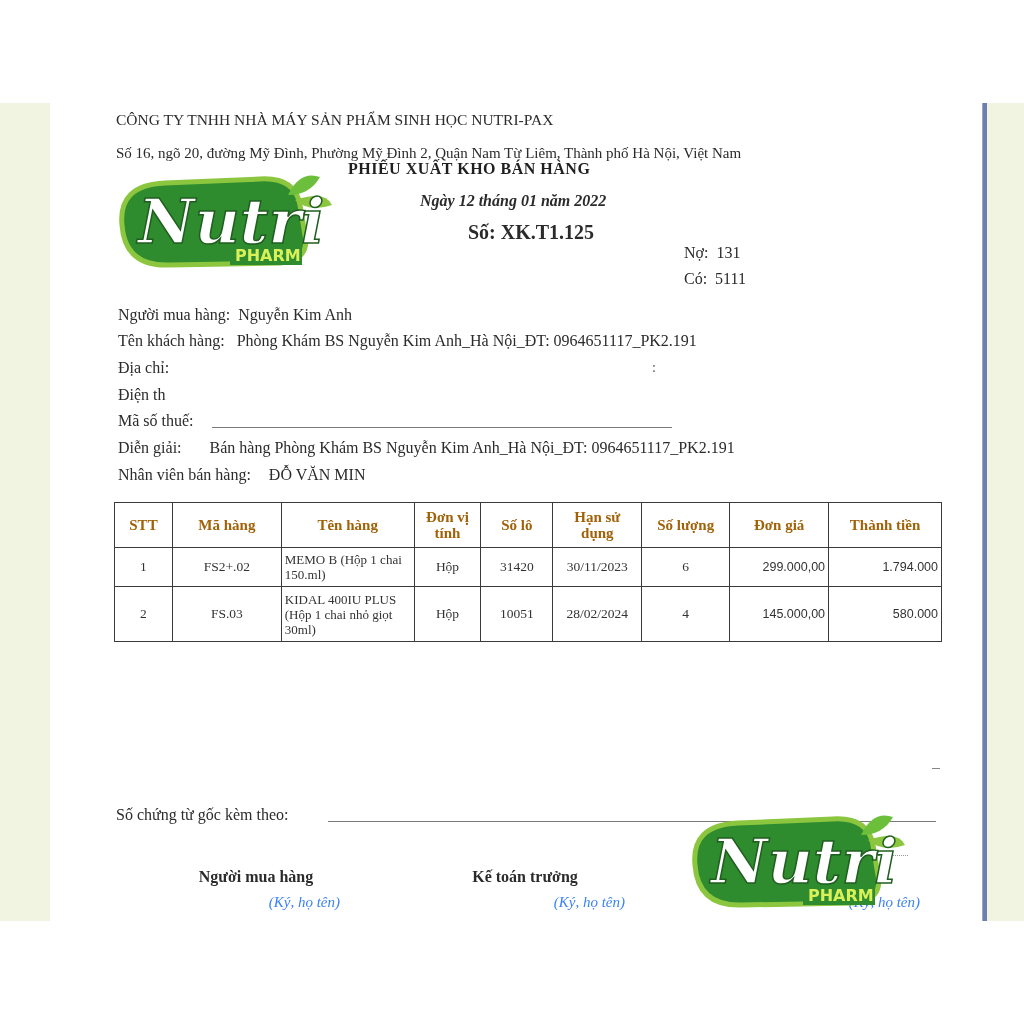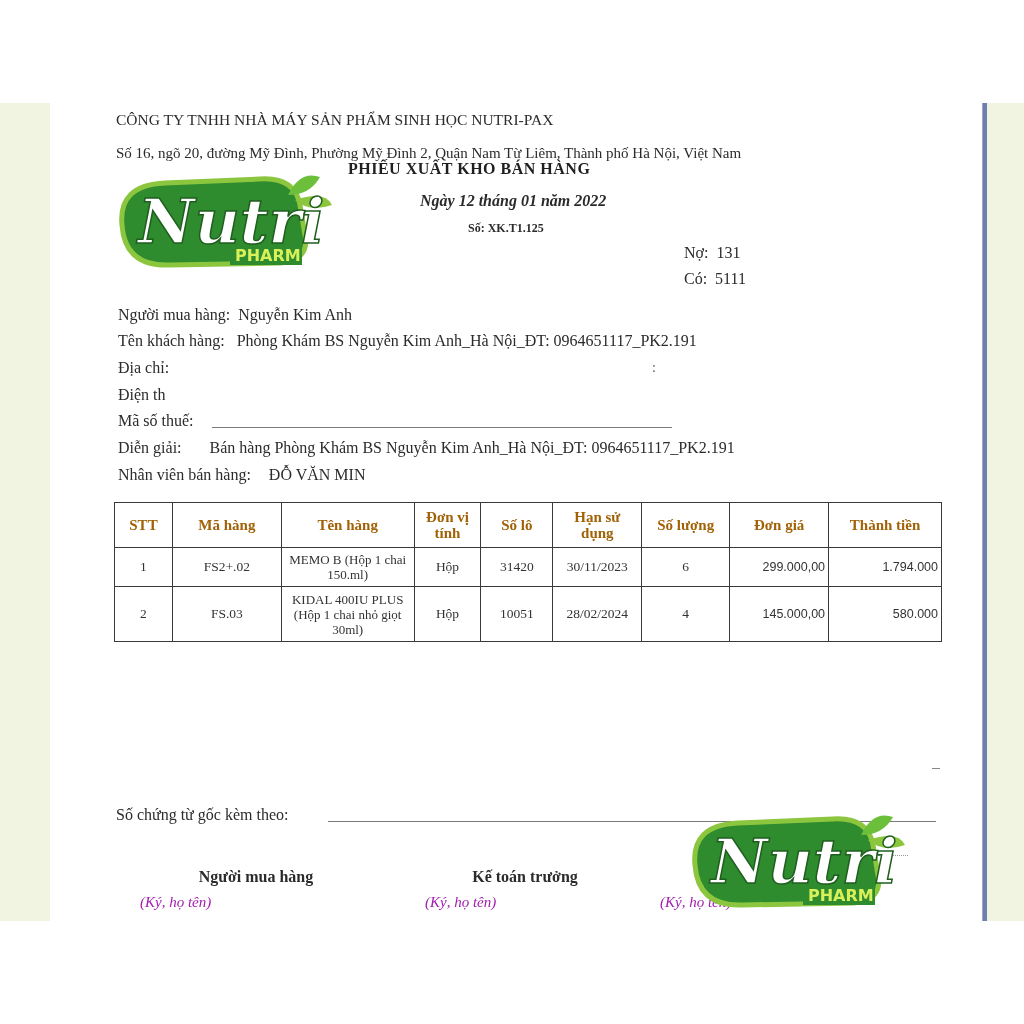--- a/index.html
+++ b/index.html
@@ -20,21 +20,21 @@
   .page-edge {
     position: absolute; left: 982px; top: 103px; width: 4px; height: 818px;
     background: #6d7fb0;
     border-left: 1px solid #9aa6c9;
   }
   .abs { position: absolute; white-space: nowrap; }
   .company { left: 116px; top: 111px; font-size: 15.5px; }
   .address { left: 116px; top: 145px; font-size: 15px; }
   .title { left: 348px; top: 160px; font-size: 16px; font-weight: bold; letter-spacing: 0.5px; color: #1f1f1f; }
   .date { left: 420px; top: 192px; font-size: 16px; font-weight: bold; font-style: italic; }
-  .docno { left: 468px; top: 221px; font-size: 12px; font-weight: bold; }
+  .docno { left: 468px; top: 221px; font-size: 20px; font-weight: bold; }
   .no { left: 684px; top: 244px; font-size: 16px; }
   .co { left: 684px; top: 270px; font-size: 16px; }
 
   .field { font-size: 16px; left: 118px; }
   .field .v { margin-left: 8px; }
   .underline-tax {
     position: absolute; left: 212px; top: 427px; width: 460px; height: 0;
     border-top: 1px solid #7a7a7a;
   }
   .stray-mark { left: 652px; top: 360px; font-size: 14px; color: #555; }
@@ -48,34 +48,34 @@
   table.items th, table.items td {
     border: 1.5px solid #3a3a3a; padding: 0 3px; vertical-align: middle;
   }
   table.items th { font-weight: bold; font-size: 15px; height: 44px; text-align: center; line-height: 16px; color: #a16207; }
   table.items td { color: #333; }
   .c { text-align: center; }
   .r { text-align: right; font-family: "Liberation Sans", sans-serif; font-size: 12.5px; color: #555; }
   .row1 td { height: 38px; }
   .row2 td { height: 54px; }
   .rowt td { height: 22px; }
-  .name-cell { text-align: center; line-height: 15px; font-size: 13px; padding-left: 2px; }
+  .name-cell { text-align: left; line-height: 15px; font-size: 13px; padding-left: 2px; }
   .bold { font-weight: bold; }
 
   .attach { left: 116px; top: 806px; font-size: 16px; }
   .attach-line {
     position: absolute; left: 328px; top: 821px; width: 608px; height: 0;
     border-top: 1px solid #7a7a7a;
   }
   .dotted-line {
     position: absolute; left: 878px; top: 855px; width: 30px; height: 0;
     border-top: 1px dotted #999;
   }
   .sig-title { font-size: 16px; font-weight: bold; text-align: center; width: 200px; }
-  .sig-sub { font-size: 15px; font-style: italic; text-align: left; width: 200px; color: #a21caf; }
+  .sig-sub { font-size: 15px; font-style: italic; text-align: right; width: 200px; color: #3b82f6; }
   .sig1 { left: 156px; top: 868px; }
   .sig1s { left: 140px; top: 894px; }
   .sig2 { left: 425px; top: 868px; }
   .sig2s { left: 425px; top: 894px; }
   .sig3s { left: 660px; top: 894px; width: 260px; }
 
   .logo { position: absolute; }
   .logo1 { left: 110px; top: 165px; width: 225px; height: 110px; }
   .logo2 { left: 683px; top: 805px; width: 225px; height: 110px; }
   .tiny-dash { left: 932px; top: 768px; width: 8px; height: 0; border-top: 1px solid #888; }

